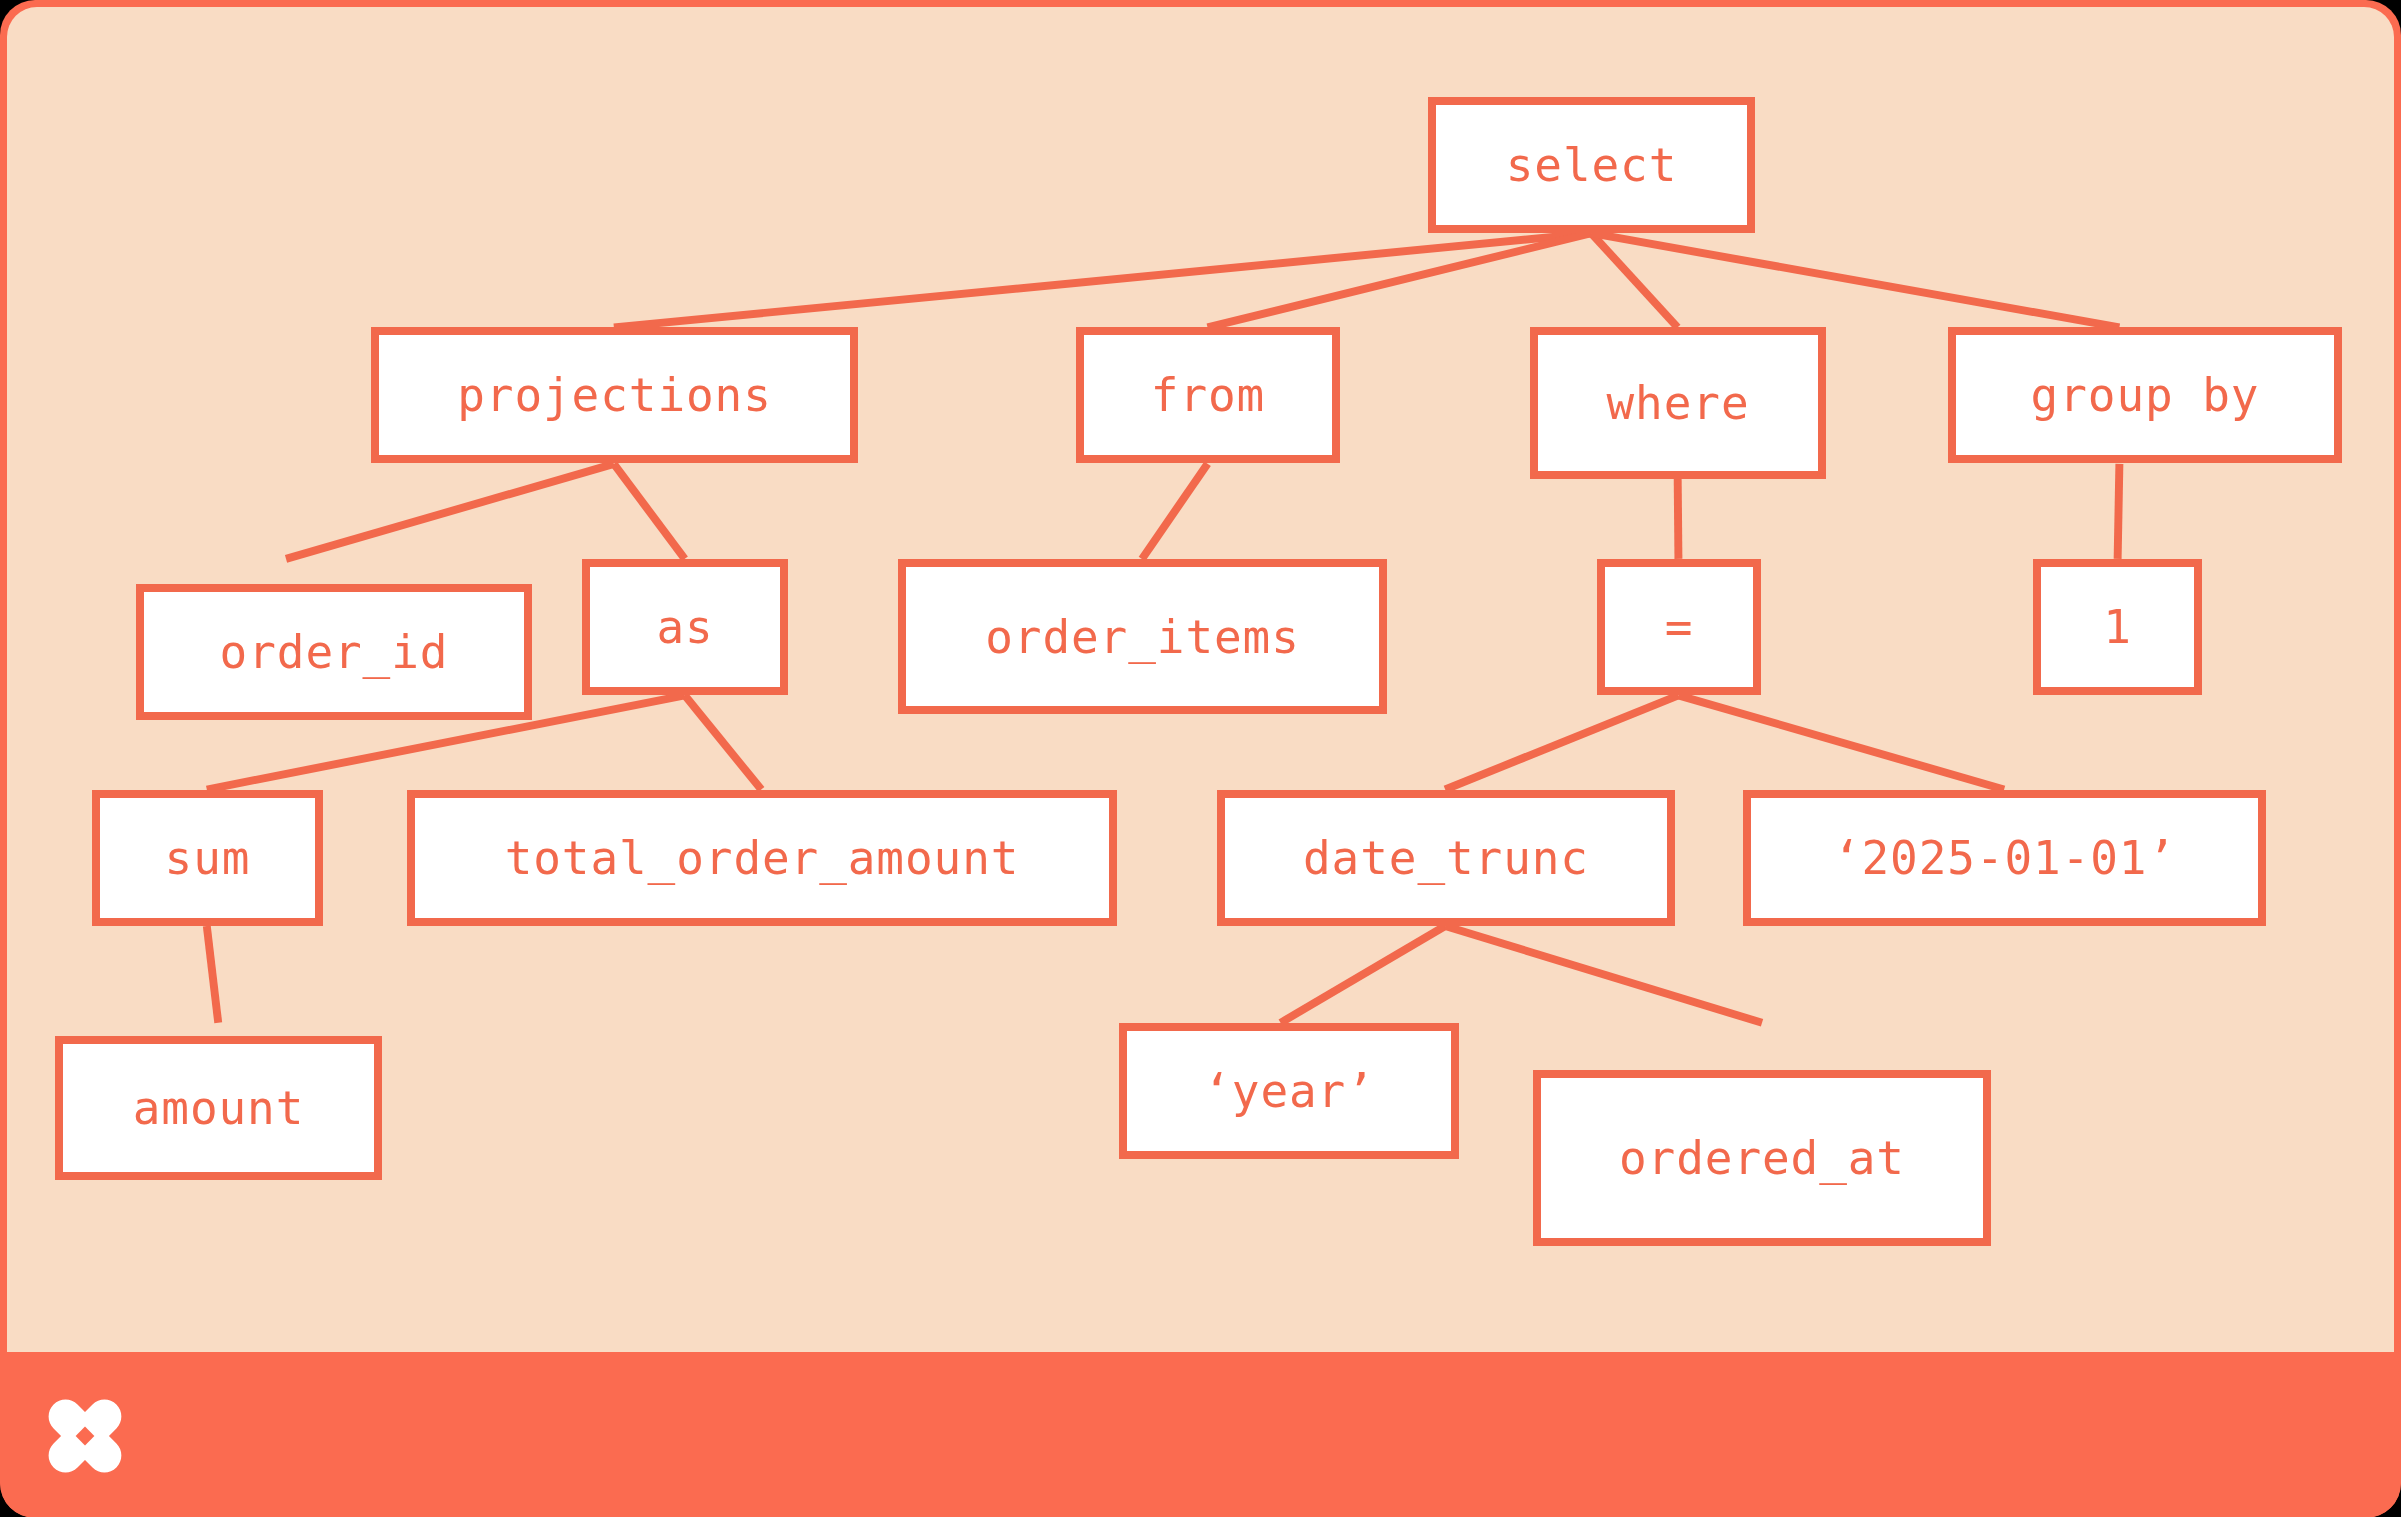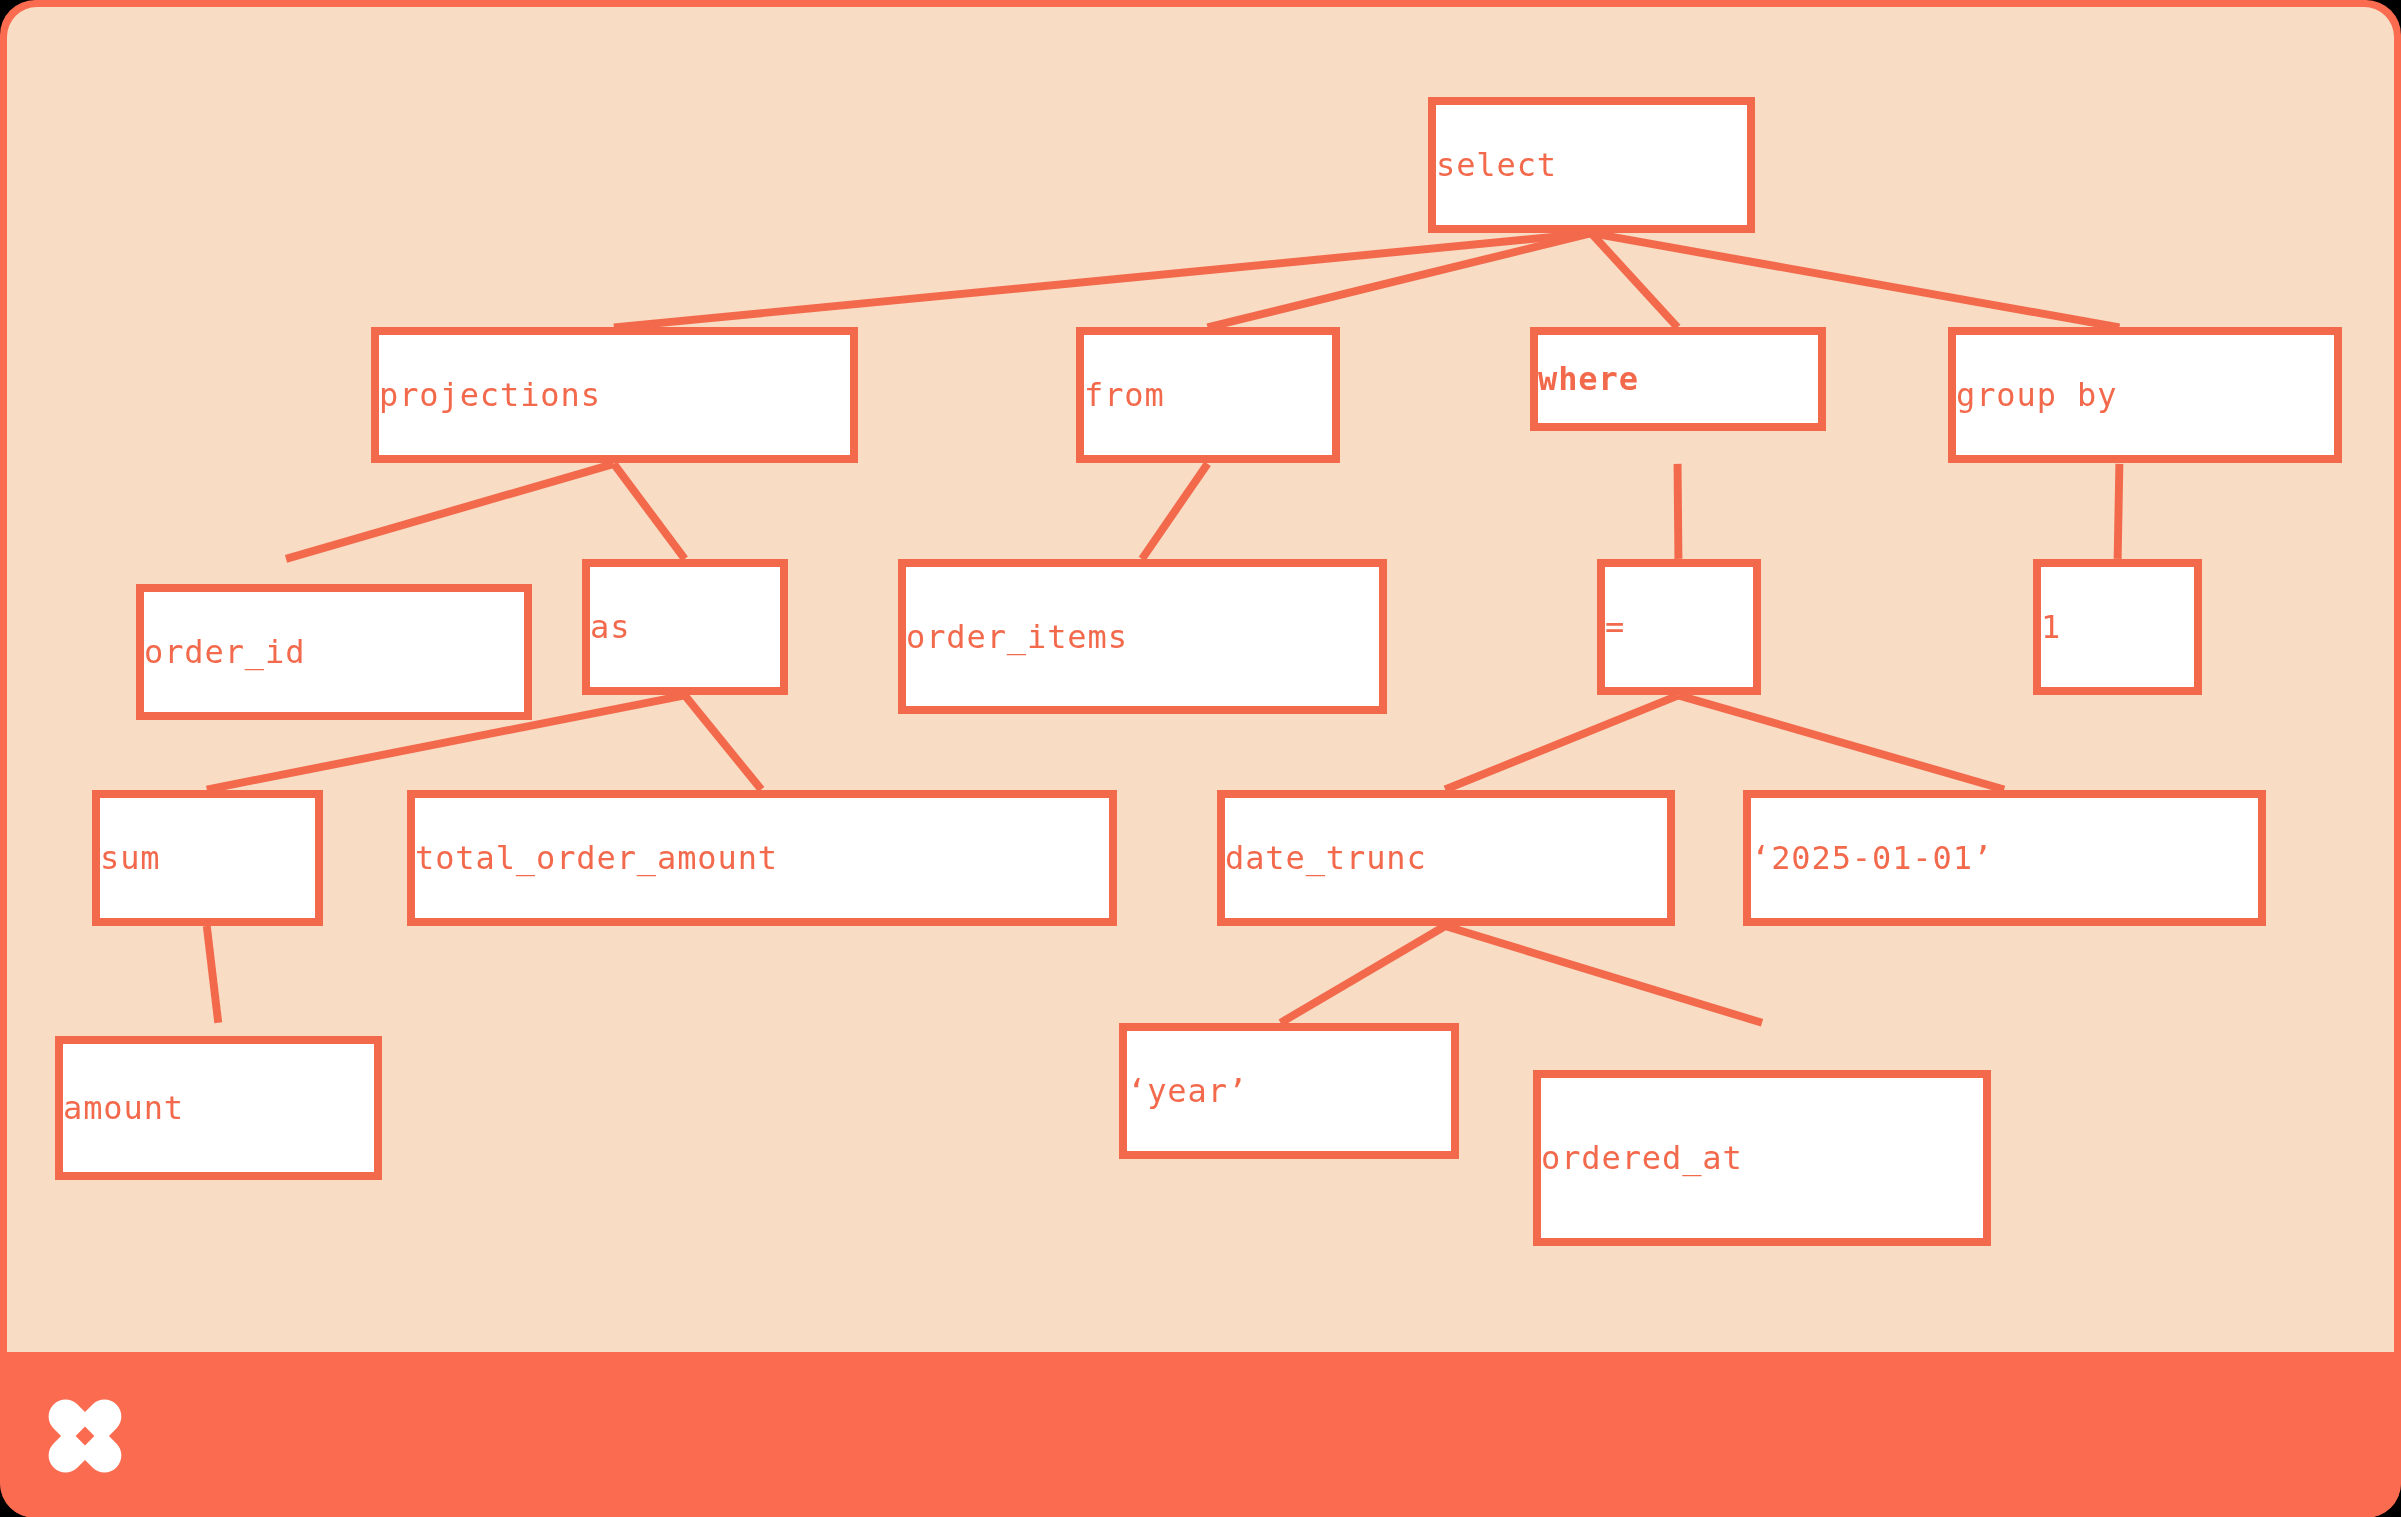--- a/index.html
+++ b/index.html
@@ -43,24 +43,24 @@
     height: 1345px;
   }
 
   .node {
     position: absolute;
     box-sizing: border-box;
     background: #FFFFFF;
     border: 8px solid #F2694C;
     display: flex;
     align-items: center;
-    justify-content: flex-start;
+    justify-content: center;
     font-family: "DejaVu Sans Mono", "Liberation Mono", monospace;
     color: #F2694C;
-    font-size: 32px;
+    font-size: 46px;
     letter-spacing: 0.9px;
     white-space: nowrap;
     line-height: 1;
   }
 
   
   #footer {
     position: absolute;
     left: 0;
     bottom: 0;
@@ -116,21 +116,21 @@
     <div id="nodes-layer">
         <div class="node" style="left: 1421px; top: 90px; width: 327px; height: 136px;">
           <span>select</span>
         </div>
         <div class="node" style="left: 364px; top: 320px; width: 487px; height: 136px;">
           <span>projections</span>
         </div>
         <div class="node" style="left: 1069px; top: 320px; width: 264px; height: 136px;">
           <span>from</span>
         </div>
-        <div class="node" style="left: 1523px; top: 320px; width: 296px; height: 104px; font-weight: bold;">
+        <div class="node" style="left: 1523px; top: 320px; width: 296px; height: 152px;">
           <span>where</span>
         </div>
         <div class="node" style="left: 1916px; top: 320px; width: 394px; height: 136px; margin-left: 25px;">
           <span>group by</span>
         </div>
         <div class="node" style="left: 81px; top: 577px; width: 396px; height: 136px; margin-left: 48px;">
           <span>order_id</span>
         </div>
         <div class="node" style="left: 575px; top: 552px; width: 206px; height: 136px;">
           <span>as</span>

